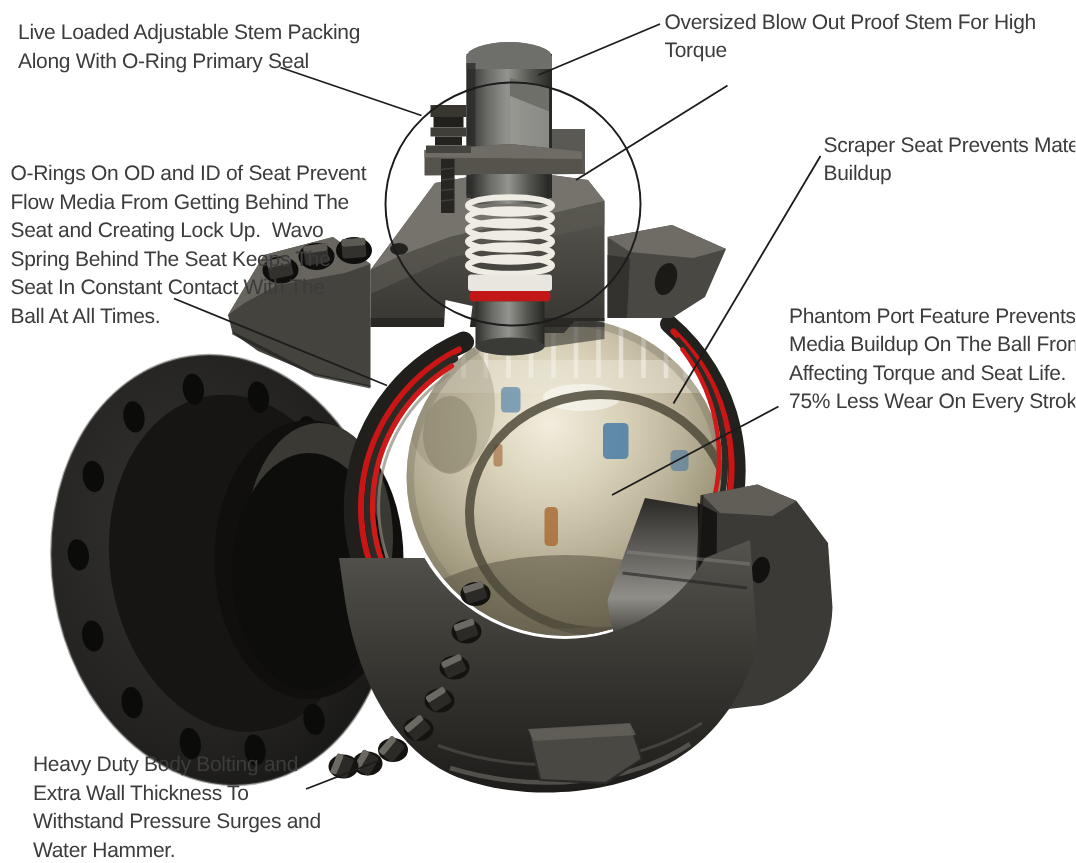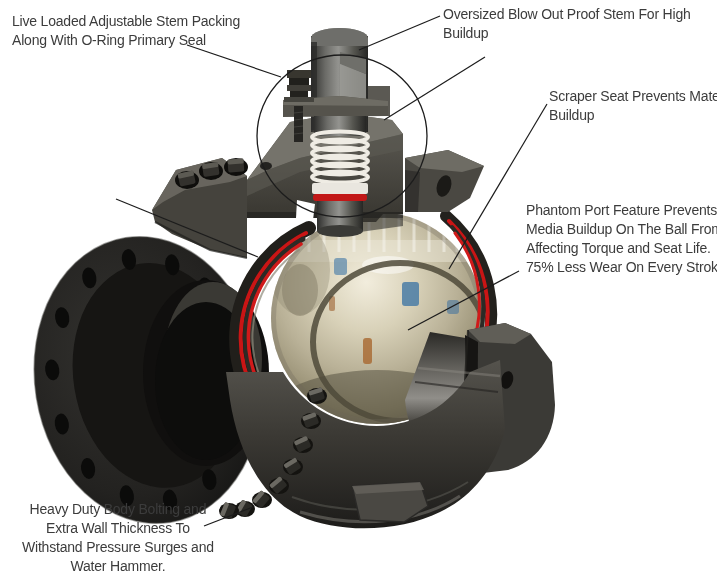--- a/index.html
+++ b/index.html
@@ -290,25 +290,31 @@
       <line x1="547" y1="104" x2="449" y2="269"></line>
       <line x1="116" y1="199" x2="258" y2="257"></line>
       <line x1="519" y1="271" x2="408" y2="330"></line>
       <line x1="204" y1="526" x2="253" y2="507"></line>
     </g>
   </svg>
 
   <div class="callout" style="left:12px;  top:12px;">Live Loaded Adjustable Stem Packing
 Along With O-Ring Primary Seal</div>
   <div class="callout" style="left:443px; top:5px;">Oversized Blow Out Proof Stem For High
-Buildup</div>
+Torque</div>
   <div class="callout" style="left:549px; top:87px;">Scraper Seat Prevents Material
 Buildup</div>
+  <div class="callout" style="left:7px;   top:106px;">O-Rings On OD and ID of Seat Prevent
+Flow Media From Getting Behind The
+Seat and Creating Lock Up.  Wavo
+Spring Behind The Seat Keeps The
+Seat In Constant Contact With The
+Ball At All Times.</div>
   <div class="callout" style="left:526px; top:201px;">Phantom Port Feature Prevents
 Media Buildup On The Ball From
 Affecting Torque and Seat Life.
 75% Less Wear On Every Stroke</div>
-  <div class="callout" style="left:22px;  top:500px;text-align:center;">Heavy Duty Body Bolting and
+  <div class="callout" style="left:22px;  top:500px;">Heavy Duty Body Bolting and
 Extra Wall Thickness To
 Withstand Pressure Surges and
 Water Hammer.</div>
 
 </div>
 
 </body></html>

